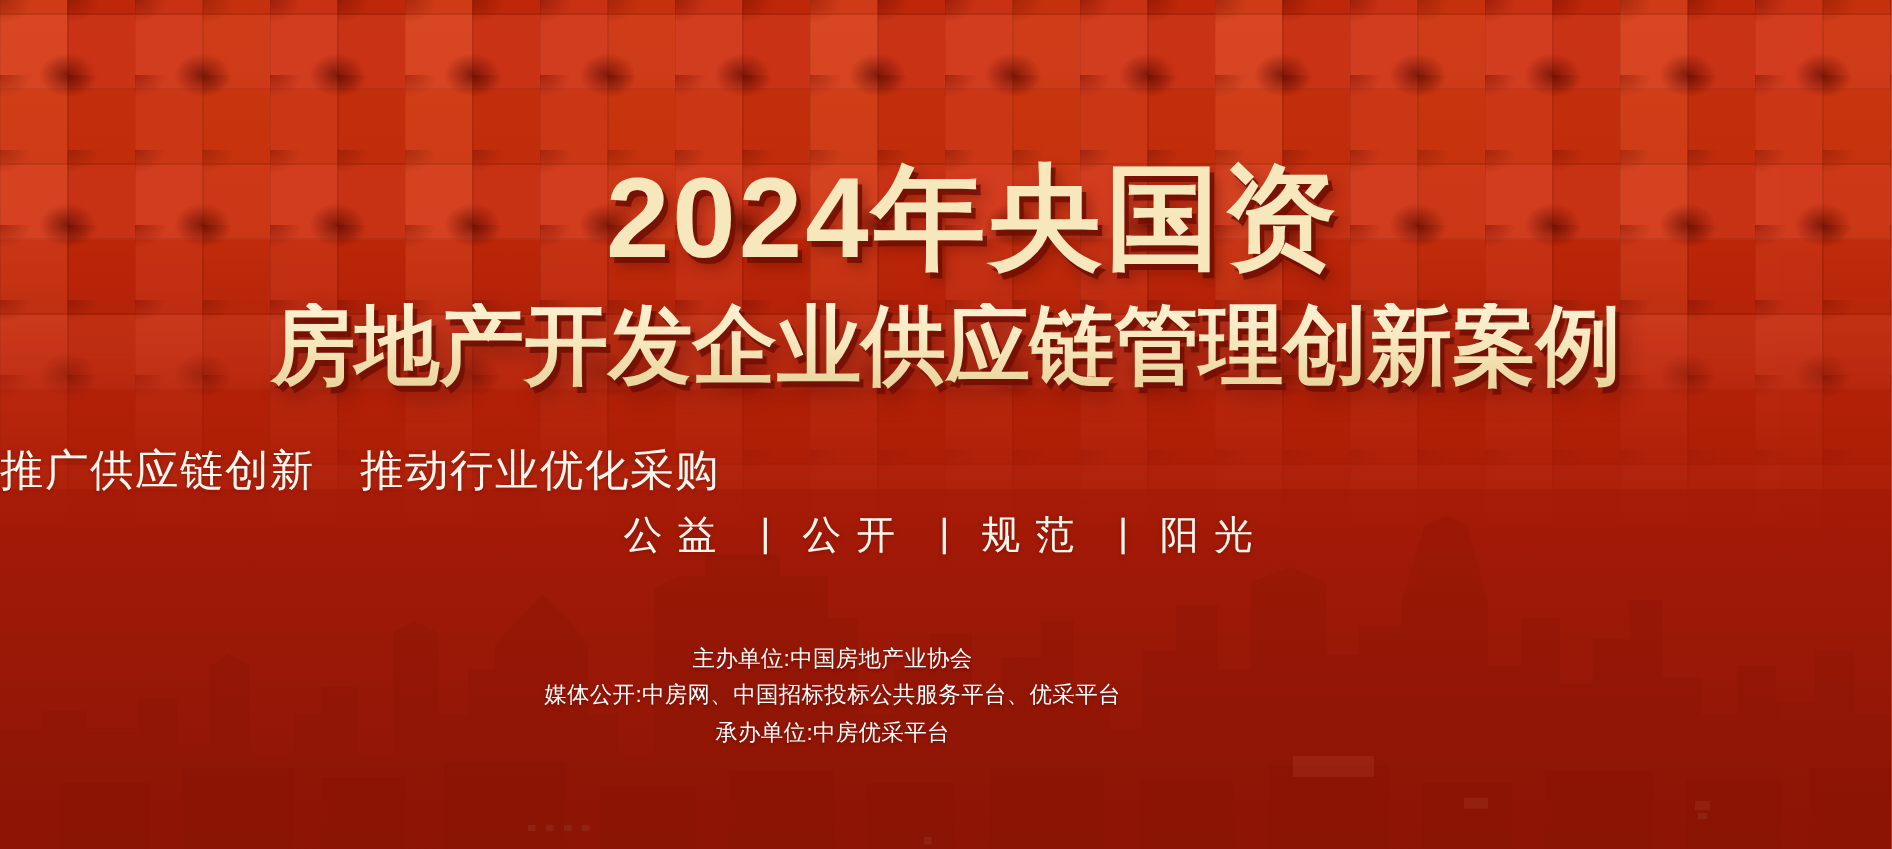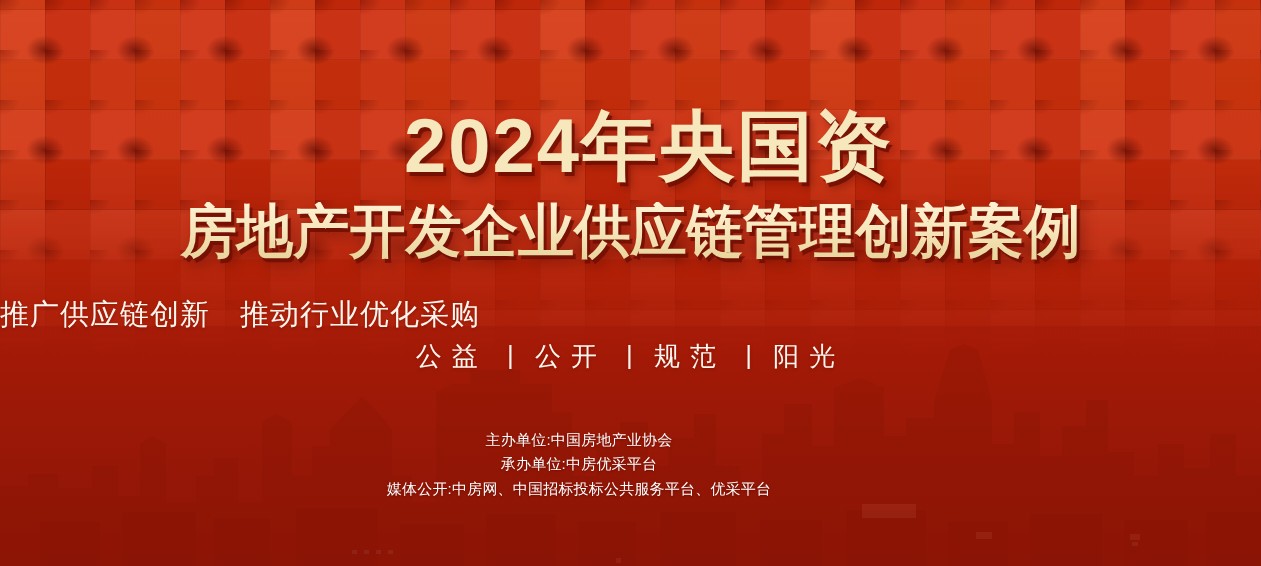--- a/index.html
+++ b/index.html
@@ -115,21 +115,21 @@
     letter-spacing:2px;white-space:nowrap;
     text-shadow:0 1px 3px rgba(90,10,3,0.40);
   }
   .values .sep{
     display:inline-block;margin:0 10px;color:#fdf6ee;font-weight:300;
     transform:translateY(-1px);
   }
   .values .word{display:inline-block;letter-spacing:10px;}
 
   .credits{
-    position:absolute;left:0;top:428px;width:1110px;text-align:center;padding-left:24px;
+    position:absolute;left:0;top:428px;width:1110px;text-align:center;
   }
   .credits .line{
     font-size:15px;line-height:1.62;color:#ffffff;font-weight:400;
     letter-spacing:0.2px;white-space:nowrap;
     text-shadow:0 1px 2px rgba(80,8,2,0.55);
   }
   .credits .line.media{font-size:15px;}
 </style>
 </head>
 <body>
@@ -191,18 +191,18 @@
       <span class="sep">|</span>
       <span class="word">公开</span>
       <span class="sep">|</span>
       <span class="word">规范</span>
       <span class="sep">|</span>
       <span class="word">阳光</span>
     </div>
 
     <div class="credits">
       <div class="line">主办单位:中国房地产业协会</div>
+      <div class="line media">媒体公开:中房网、中国招标投标公共服务平台、优采平台</div>
       <div class="line">承办单位:中房优采平台</div>
-      <div class="line media">媒体公开:中房网、中国招标投标公共服务平台、优采平台</div>
     </div>
 
   </div>
 </div>
 
 </body></html>

